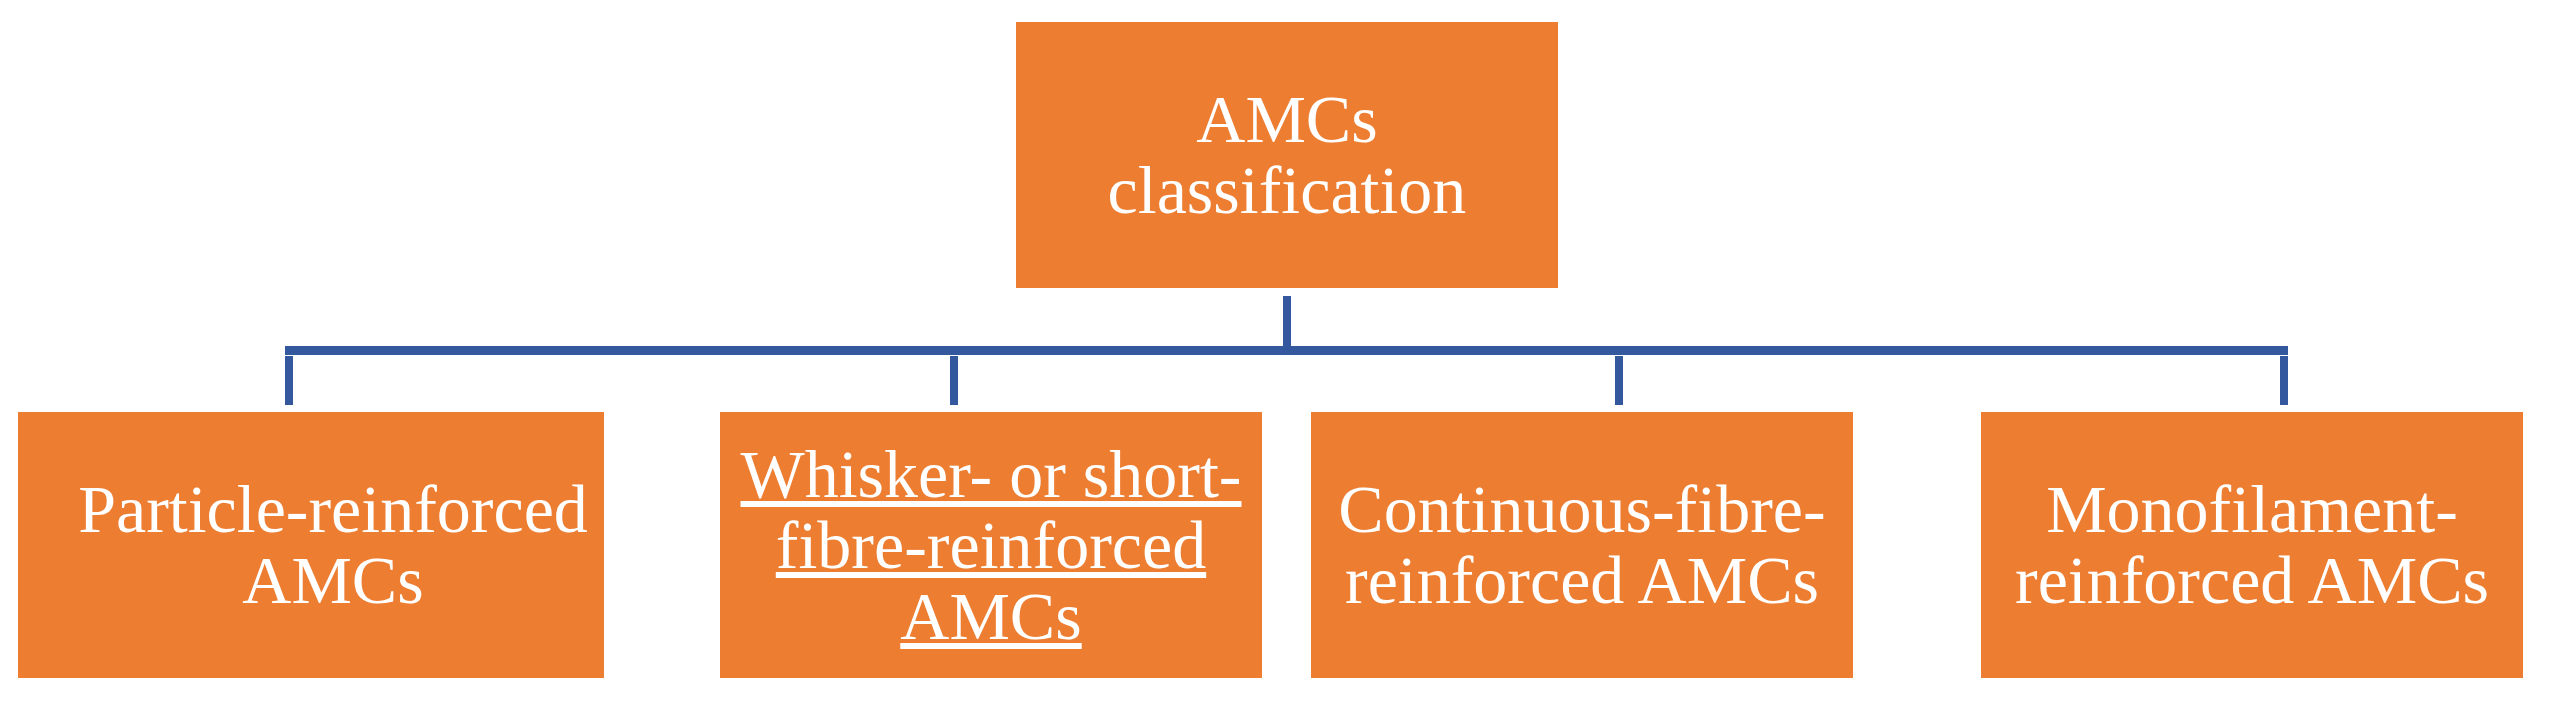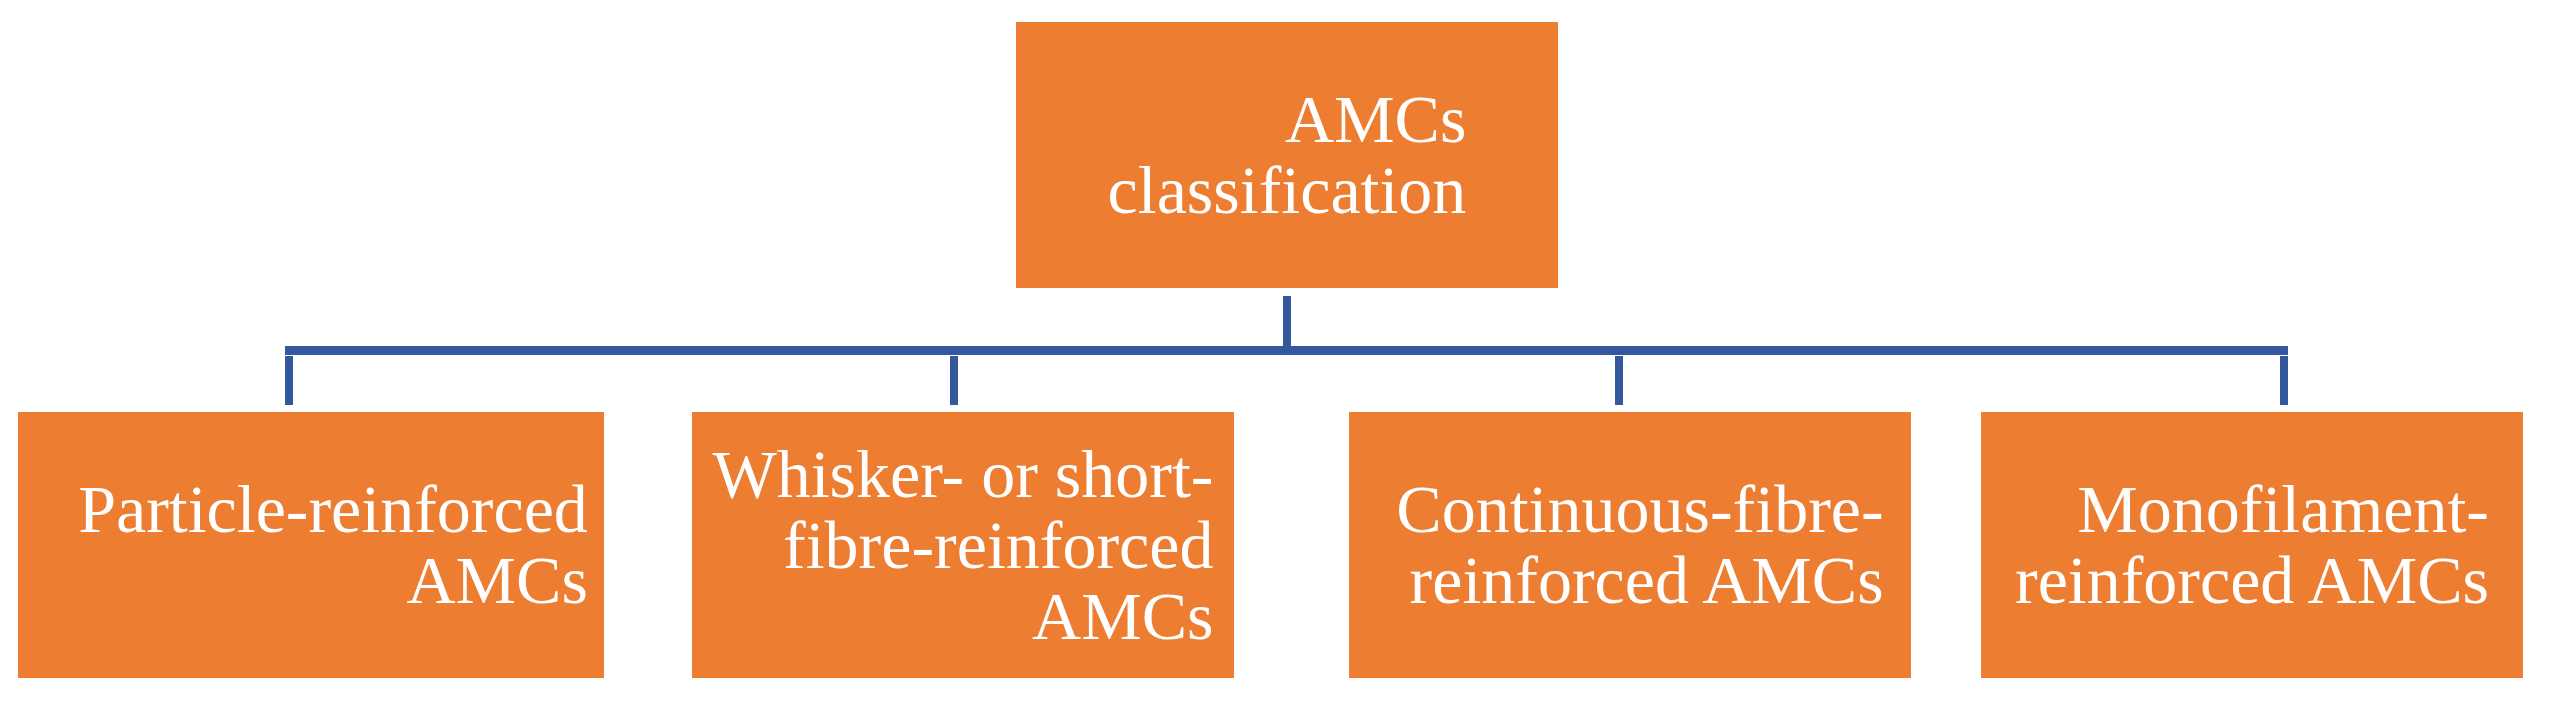--- a/index.html
+++ b/index.html
@@ -17,29 +17,29 @@
   }
   .node {
     position: absolute;
     width: 542px;
     height: 266px;
     background: var(--box-fill, #ED7D31);
     color: var(--box-text, #ffffff);
     display: flex;
     align-items: center;
     justify-content: center;
-    text-align: right;
+    text-align: center;
     font-size: 68px;
     line-height: 71px;
     white-space: pre-line;
   }
   .node.root  { left: 1016px; top: 21.5px; }
   .node.c0    { left: 18px;   top: 412px; padding-left: 44px; }
-  .node.c1    { left: 692px;  top: 412px; }
-  .node.c2    { left: 1349px; top: 412px; padding-left: 20px; }
+  .node.c1    { left: 720px;  top: 412px; text-decoration: underline; }
+  .node.c2    { left: 1311px; top: 412px; }
   .node.c3    { left: 1981px; top: 412px; }
 
   .line {
     position: absolute;
     background: var(--connector, #33589E);
   }
   .stem  { left: 1283px; top: 296px; width: 8.3px;   height: 50px; }
   .hbar  { left: 285px;  top: 346px; width: 2003px; height: 9px; }
   .drop  { top: 356px; width: 8.3px; height: 49px; }
   .d0 { left: 285px;  }

